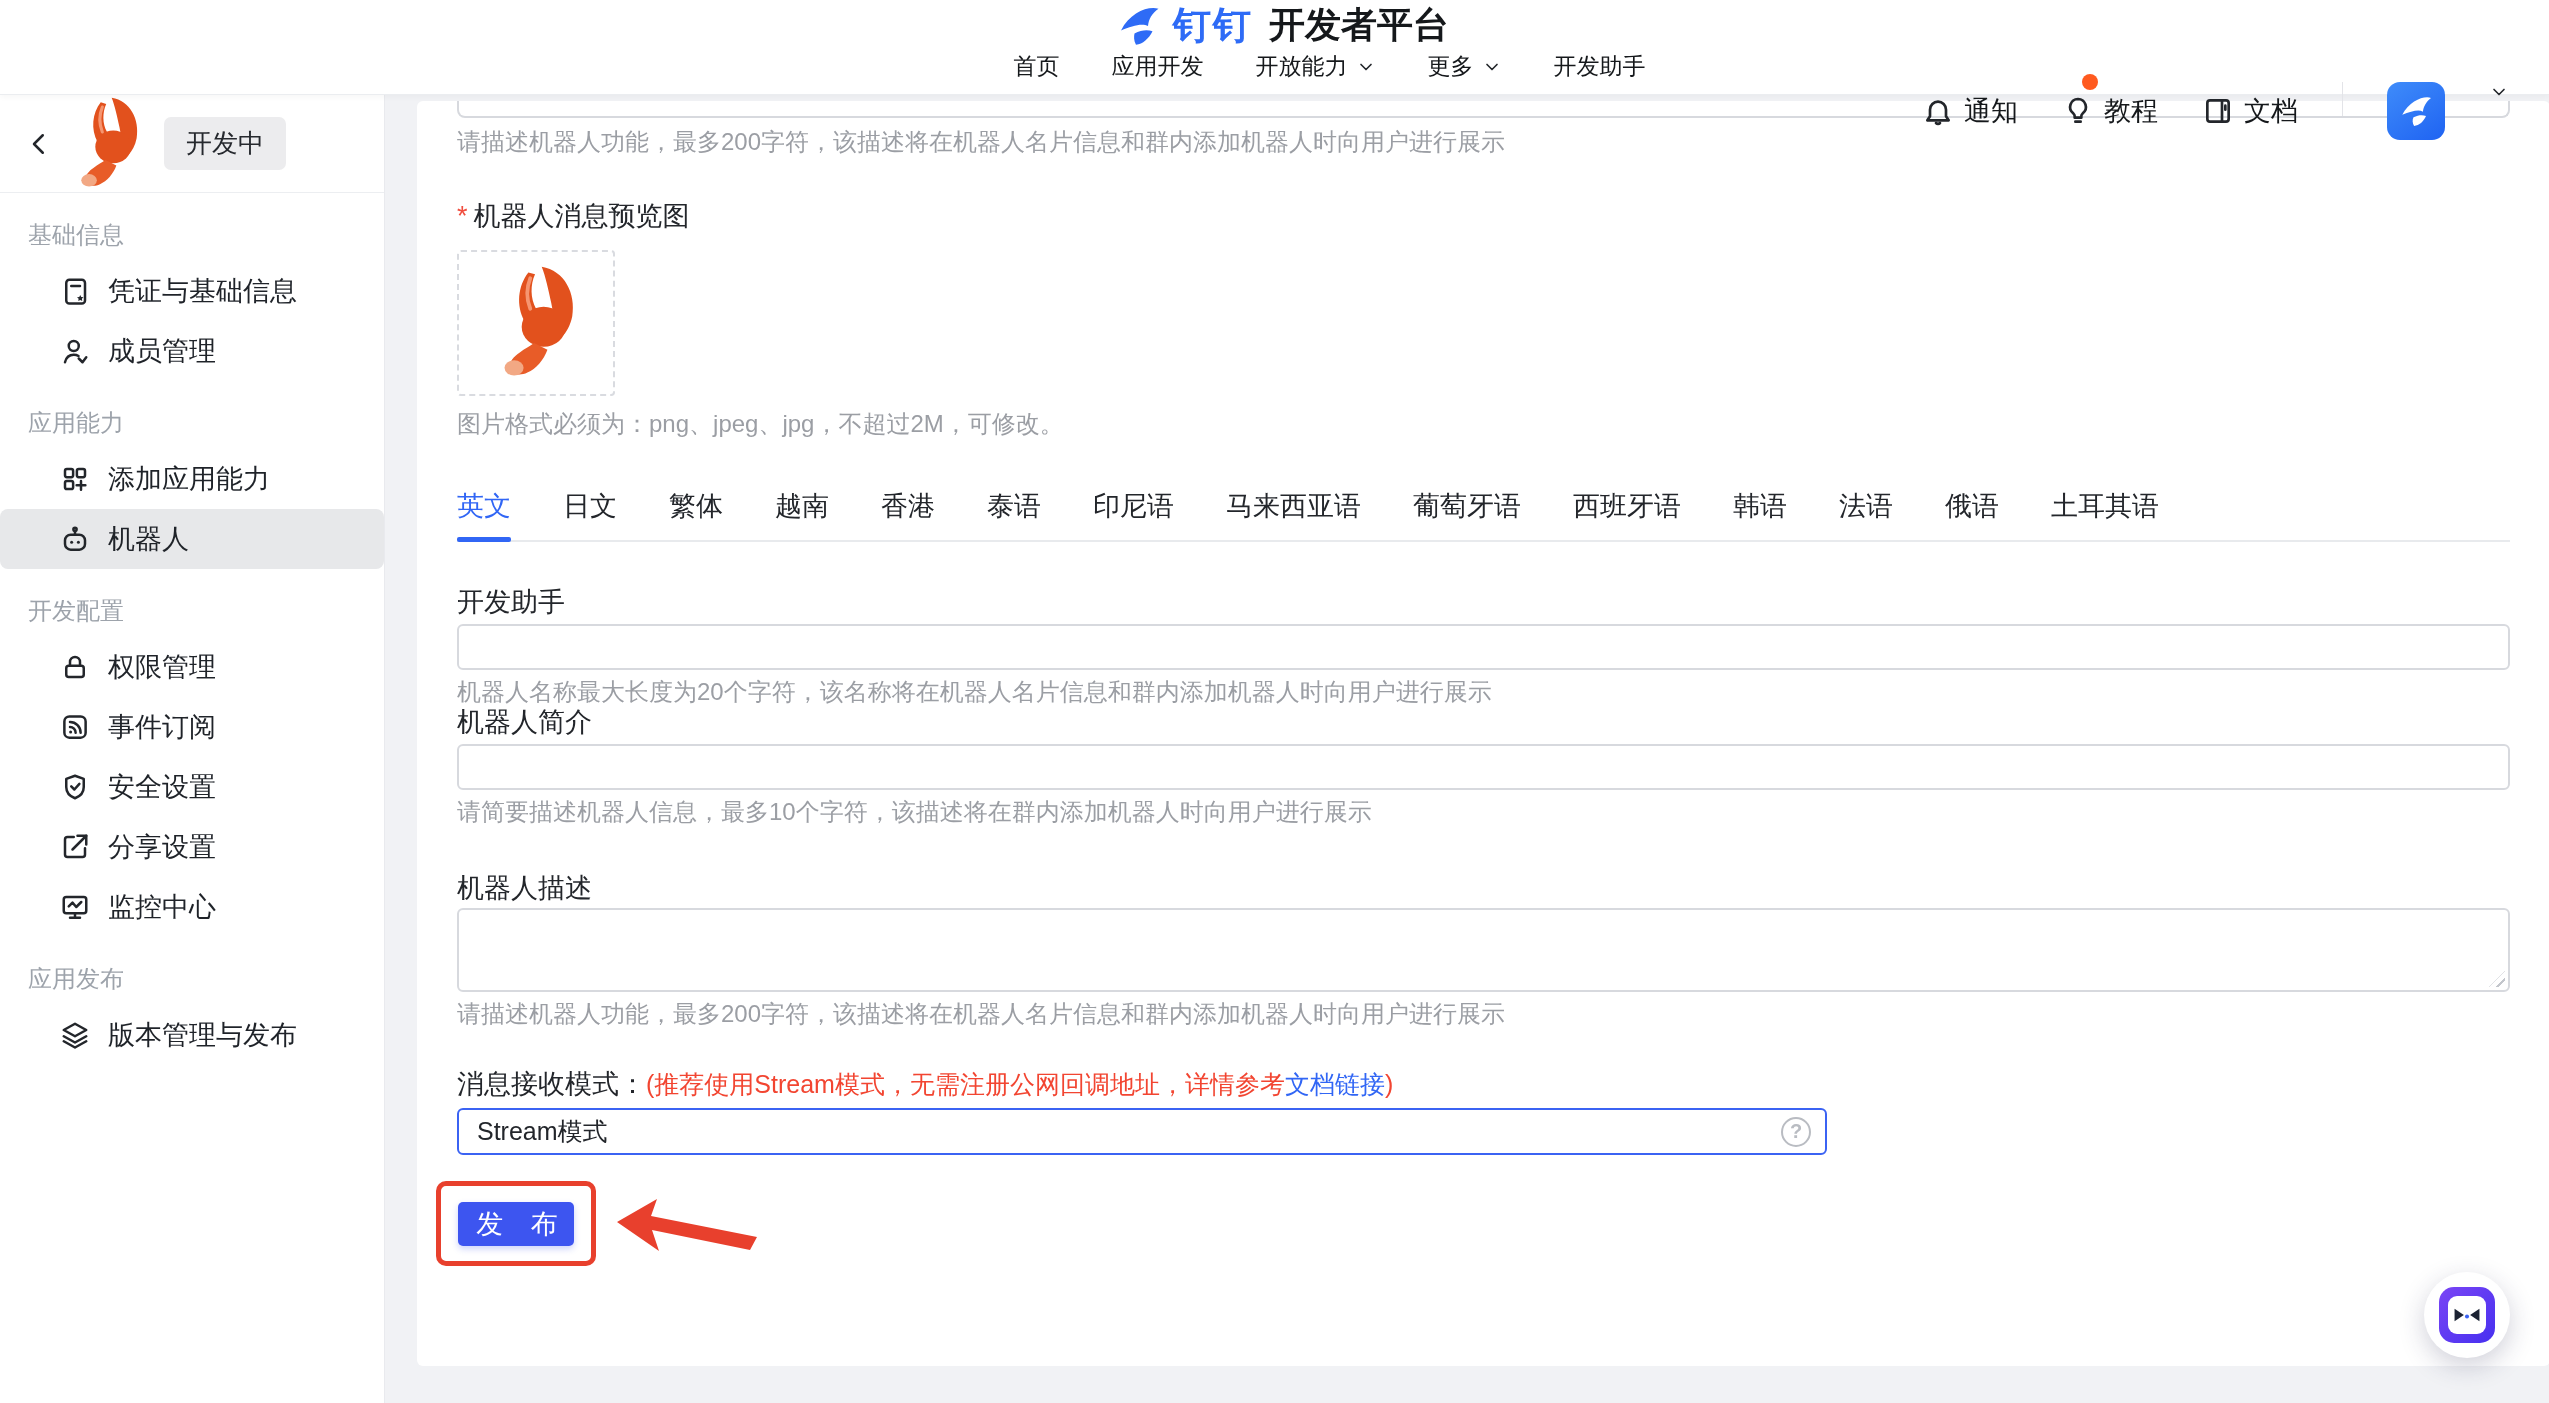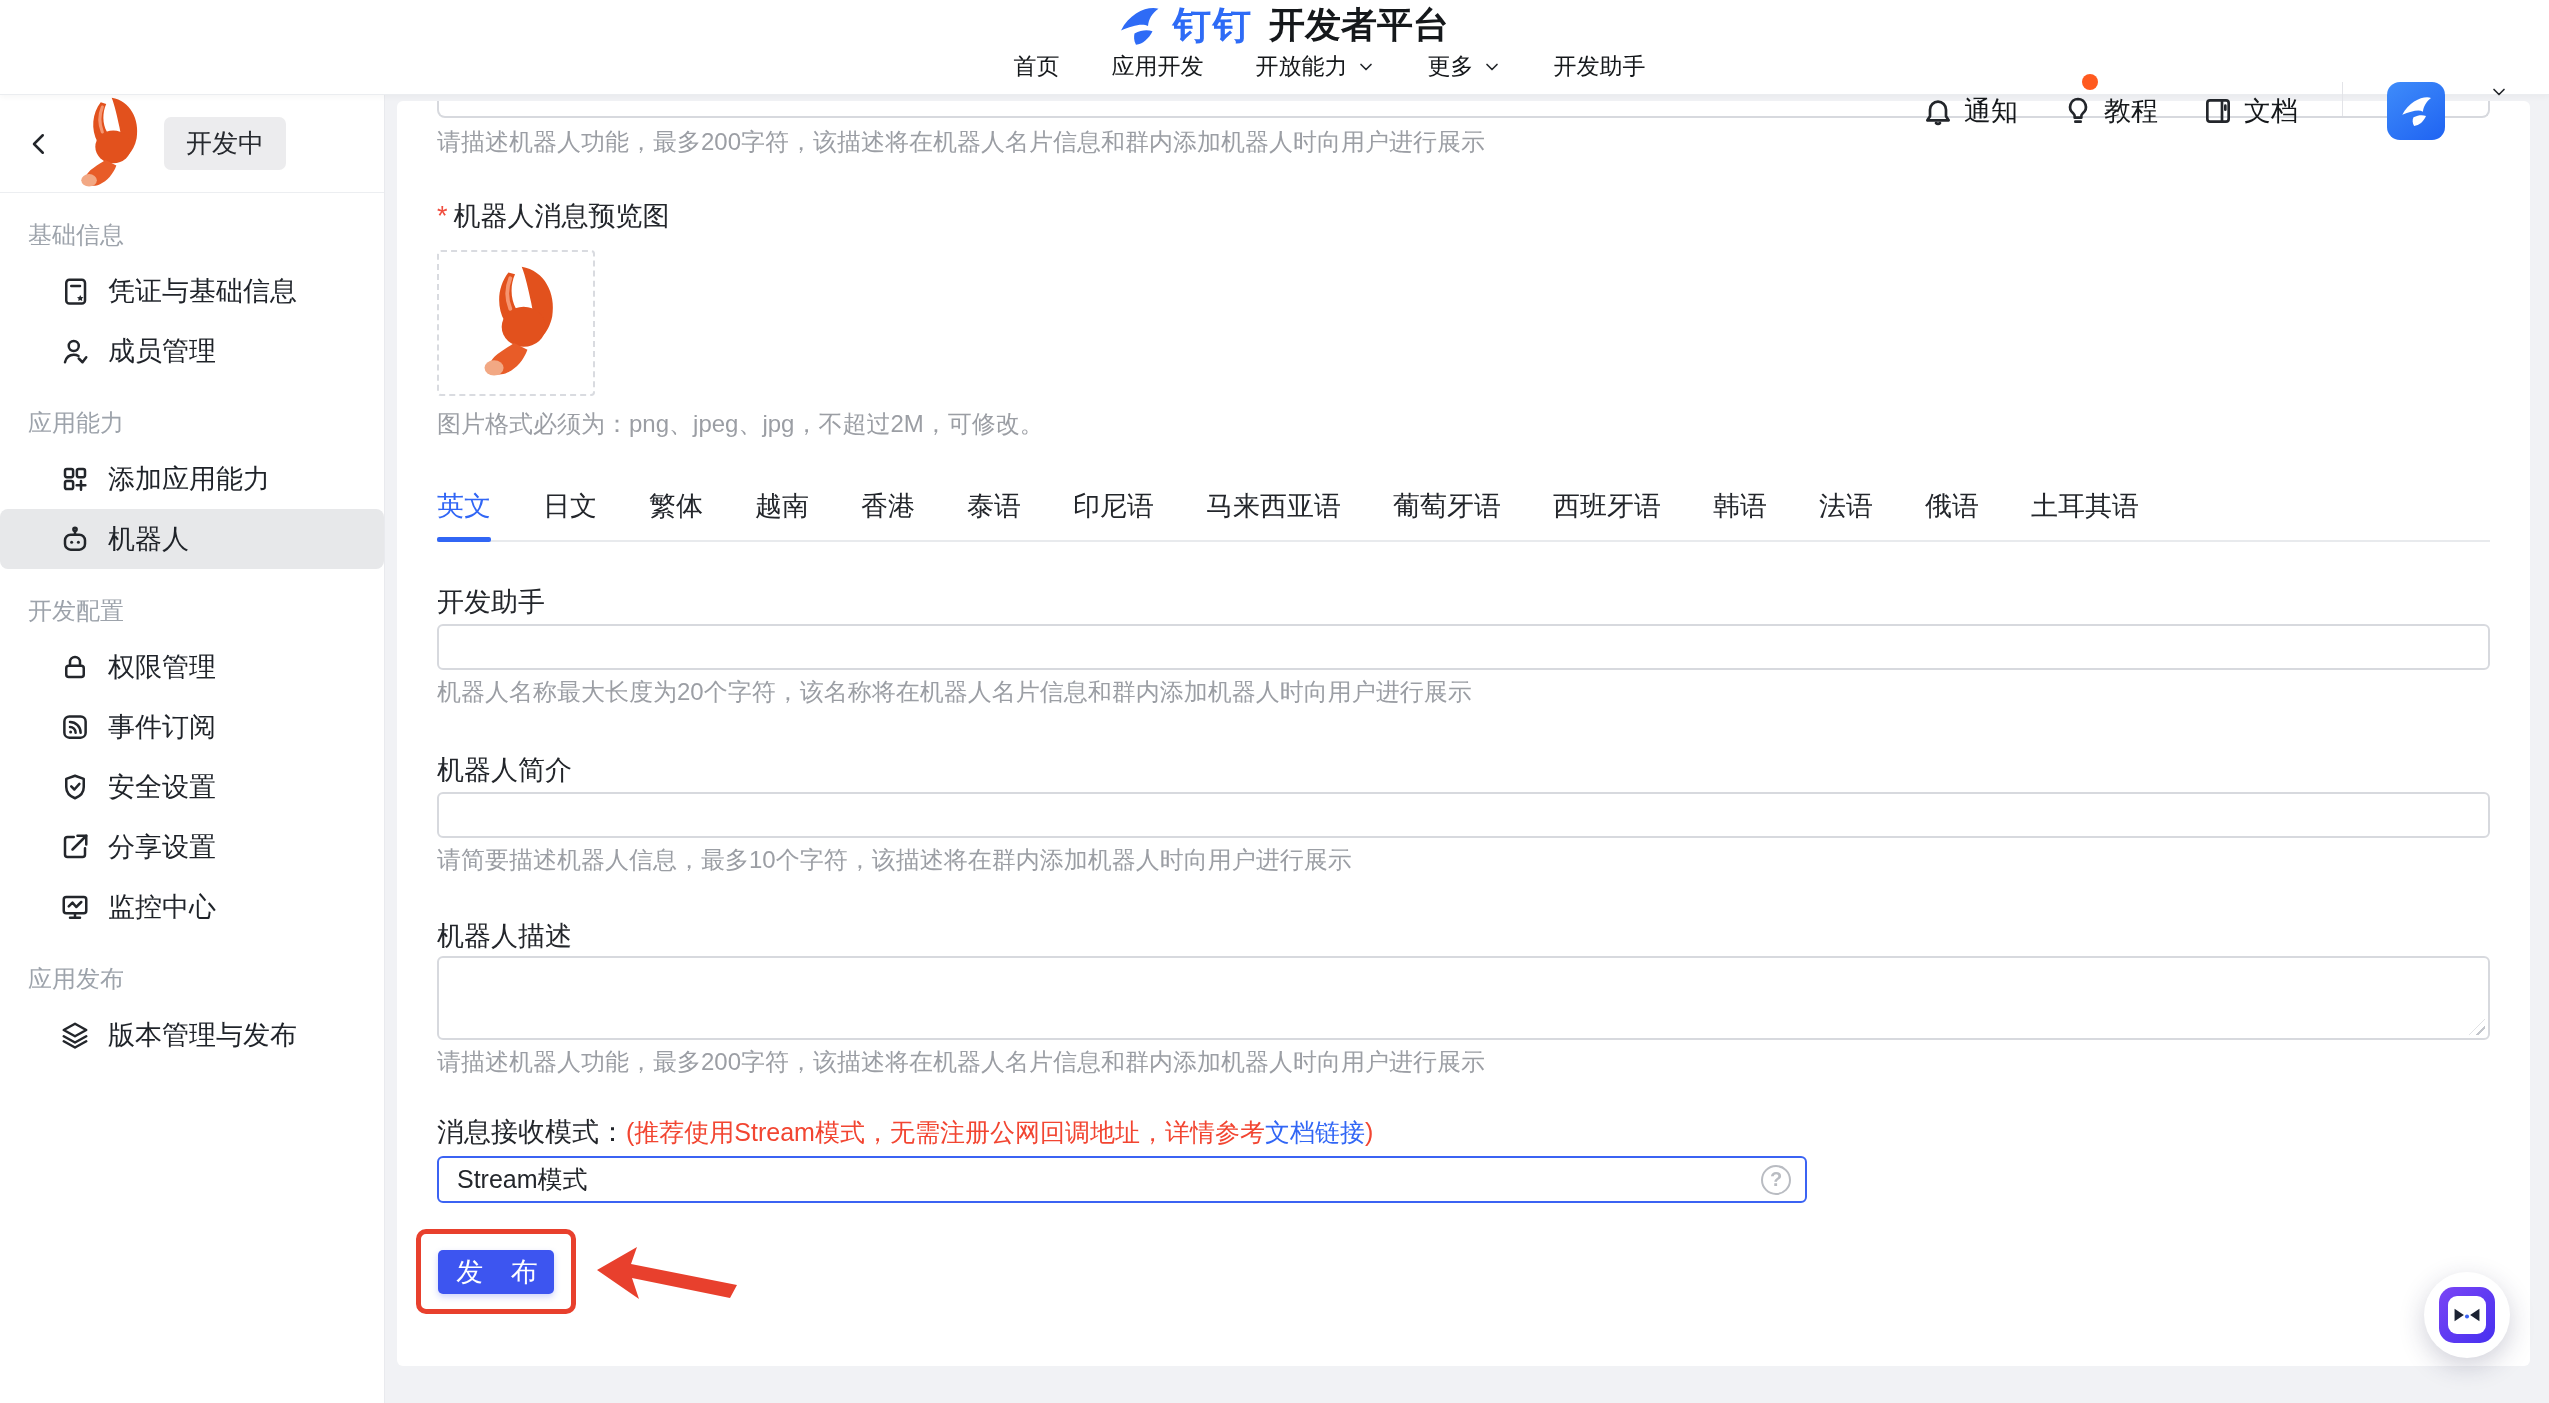--- a/index.html
+++ b/index.html
@@ -37,21 +37,21 @@
     padding:9px 22px; border-radius:7px; }
   .sb-section { margin-top:26px; }
   .sb-section-title { font-size:24px; color:#9da3ab; padding:0 0 0 28px; margin-bottom:10px; }
   .sb-item { height:60px; display:flex; align-items:center; padding-left:60px; gap:18px;
     font-size:27px; color:#1f2329; cursor:pointer; }
   .sb-item svg { width:30px; height:30px; flex:none; }
   .sb-item.active { background:#e7e8ea; border-radius:8px; }
 
   
   .content { position:absolute; left:385px; top:95px; width:2164px; height:1308px; background:#f1f2f5; }
-  .card { position:absolute; left:12px; top:6px; width:2133px; height:1265px; background:#fff;
+  .card { position:absolute; left:32px; top:6px; width:2133px; height:1265px; background:#fff;
     border-radius:6px; padding:0 40px; overflow:hidden; }
 
   .partial-field { width:2053px; height:17px; border:2px solid #d7d9de; border-top:none;
     border-radius:0 0 8px 8px; }
   .hint { font-size:24px; color:#9b9ea4; line-height:28px; }
   .hint1 { margin-top:10px; }
   .field-label { font-size:27px; color:#23262b; line-height:32px; }
   .req { color:#f04e3f; margin-right:6px; }
   .preview-label { margin-top:44px; }
   .upload-box { margin-top:18px; width:158px; height:146px; border:2px dashed #d9dbe0; border-radius:4px;
@@ -61,21 +61,21 @@
 
   .tabs { margin-top:50px; display:flex; gap:52px; border-bottom:2px solid #e8eaed; height:54px; }
   .tab { font-size:27px; color:#23262b; cursor:pointer; position:relative; padding-bottom:18px; white-space:nowrap;text-align:center; }
   .tab.active { color:#3166f5; }
   .tab.active::after { content:""; position:absolute; left:0; right:0; bottom:-2px; height:5px; background:#3166f5; border-radius:2px; }
 
   .lbl-name { margin-top:44px; }
   .text-input { display:block; margin-top:6px; width:2053px; height:46px; border:2px solid #d7d9de;
     border-radius:6px; font-size:25px; padding:0 16px; outline:none; color:#23262b; background:#fff; }
   .hint-under { margin-top:8px; }
-  .lbl-brief { margin-top:48px; }
+  .lbl-brief { }
   .lbl-desc { margin-top:46px; }
   .ta-wrap { position:relative; width:2053px; margin-top:4px; }
   .textarea { display:block; width:2053px; height:84px; border:2px solid #d7d9de; border-radius:6px;
     font-size:25px; padding:10px 16px; outline:none; resize:none;
     font-family:"Liberation Sans","DejaVu Sans",sans-serif; }
   .grip { position:absolute; right:5px; bottom:5px; width:16px; height:16px;
     background:repeating-linear-gradient(135deg, transparent 0 4px, #c3c6cc 4px 6px); clip-path:polygon(100% 0,100% 100%,0 100%); }
 
   .mode-row { margin-top:40px; font-size:27px; line-height:32px; }
   .mode-note { color:#f24531; font-size:25px; }

